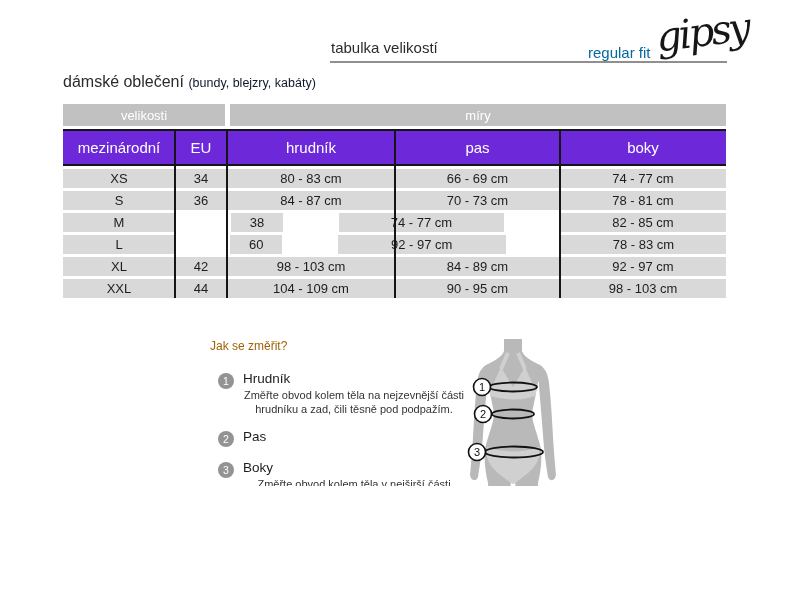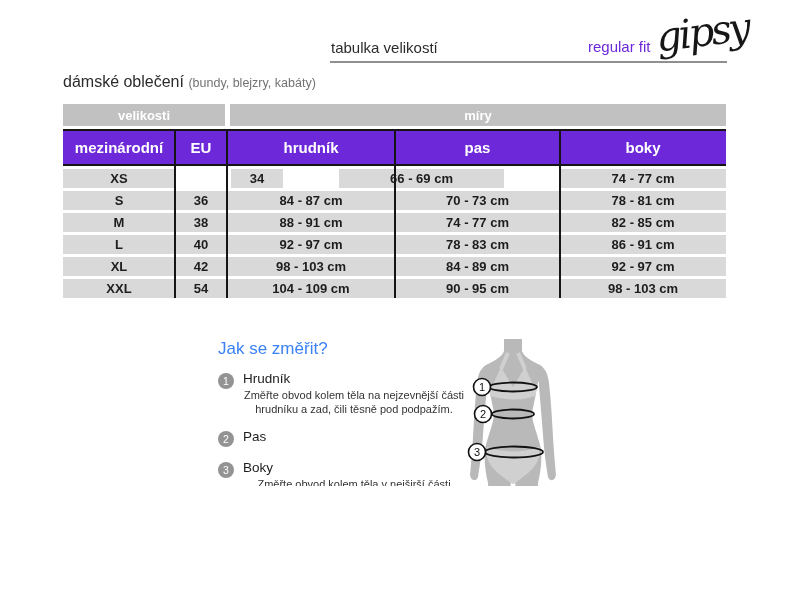--- a/index.html
+++ b/index.html
@@ -1,49 +1,49 @@
 <!DOCTYPE html>
 <html><head>
 <meta charset="utf-8">
 <style>
   html,body{margin:0;padding:0;background:#fff;}
   .page{position:relative;width:787px;height:486px;background:#ffffff;
         font-family:"Liberation Sans",sans-serif;overflow:hidden;color:#222;}
 
   
   .top-title{position:absolute;left:331px;top:39px;font-size:15px;color:#2b2b2b;}
-  .top-fit{position:absolute;left:588px;top:38px;font-size:15px;color:#6d28d9;}
+  .top-fit{position:absolute;left:588px;top:44px;font-size:15px;color:#0369a1;}
   .top-rule{position:absolute;left:330px;top:61px;width:397px;height:2px;background:#8f8f8f;}
   .brand{position:absolute;left:656px;top:12px;font-family:"DejaVu Serif",serif;
          font-style:italic;font-size:40px;letter-spacing:-3px;color:#161616;
          transform:rotate(-7deg);line-height:1;}
 
   
   .category{position:absolute;left:63px;top:73px;font-size:16px;color:#2b2b2b;}
-  .category .note{font-size:12.5px;color:#737373;}
-
-  
-  .size-table{position:absolute;left:63px;top:104px;width:663px;font-weight:bold;}
+  .category .note{font-size:12.5px;color:#0f172a;}
+
+  
+  .size-table{position:absolute;left:63px;top:104px;width:663px;}
   .grp{display:flex;height:22px;margin-bottom:3px;}
   .grp-cell{background:#c1c1c1;color:#ffffff;font-size:13px;display:flex;
             align-items:center;justify-content:center;}
   .grp-sizes{width:162px;margin-right:5px;}
   .grp-measures{flex:1;}
   .tbl-main{position:relative;}
   .hdr{display:flex;height:33px;background:#6d28d9;border-top:2px solid #151515;
        border-bottom:2px solid #151515;color:#ffffff;font-size:15px;}
   .hdr > div{display:flex;align-items:center;justify-content:center;}
   .row{display:flex;height:19px;margin-top:3px;font-size:13px;color:#1d1d1d;justify-content:space-between;}
   .row > div{background:#d9d9d9;display:flex;align-items:center;justify-content:center;}
   .c1{width:112px;}.c2{width:52px;}.c3{width:168px;}.c4{width:165px;}.c5{width:166px;}
   .vline{position:absolute;top:0;bottom:0;width:2px;background:#151515;}
   .v1{left:111px;}.v2{left:163px;}.v3{left:331px;}.v4{left:496px;}
 
   
-  .measure-heading{position:absolute;left:218px;top:339px;font-size:17px;color:#3b82f6;}
+  .measure-heading{position:absolute;left:210px;top:339px;font-size:12px;color:#a16207;}
   .steps{position:absolute;left:218px;top:371px;width:245px;}
   .step{display:flex;margin-bottom:13px;}
   .badge{width:16px;height:16px;border-radius:50%;background:#939393;color:#fff;
          font-size:10.5px;display:flex;align-items:center;justify-content:center;
          flex-shrink:0;margin-top:2px;margin-right:9px;}
   .step-title{font-size:13.5px;color:#1d1d1d;margin-bottom:2px;}
   .step-desc{font-size:11px;line-height:14px;color:#333;width:222px;text-align:center;}
 
   
   .figure-wrap{position:absolute;left:440px;top:325px;width:160px;height:265px;}
@@ -73,54 +73,53 @@
         <div class="c1">mezinárodní</div>
         <div class="c2">EU</div>
         <div class="c3">hrudník</div>
         <div class="c4">pas</div>
         <div class="c5">boky</div>
       </div>
 
       <div class="row">
         <div class="c1">XS</div>
         <div class="c2">34</div>
+        <div class="c3">80 - 83 cm</div>
         <div class="c4">66 - 69 cm</div>
         <div class="c5">74 - 77 cm</div>
       </div>
       <div class="row">
         <div class="c1">S</div>
         <div class="c2">36</div>
         <div class="c3">84 - 87 cm</div>
         <div class="c4">70 - 73 cm</div>
         <div class="c5">78 - 81 cm</div>
       </div>
       <div class="row">
         <div class="c1">M</div>
         <div class="c2">38</div>
-        <div class="c3">88 - 91 cm</div>
         <div class="c4">74 - 77 cm</div>
         <div class="c5">82 - 85 cm</div>
       </div>
       <div class="row">
         <div class="c1">L</div>
-        <div class="c2">40</div>
+        <div class="c2">60</div>
         <div class="c3">92 - 97 cm</div>
         <div class="c4">78 - 83 cm</div>
-        <div class="c5">86 - 91 cm</div>
       </div>
       <div class="row">
         <div class="c1">XL</div>
         <div class="c2">42</div>
         <div class="c3">98 - 103 cm</div>
         <div class="c4">84 - 89 cm</div>
         <div class="c5">92 - 97 cm</div>
       </div>
       <div class="row">
         <div class="c1">XXL</div>
-        <div class="c2">54</div>
+        <div class="c2">44</div>
         <div class="c3">104 - 109 cm</div>
         <div class="c4">90 - 95 cm</div>
         <div class="c5">98 - 103 cm</div>
       </div>
 
       <div class="vline v1"></div>
       <div class="vline v2"></div>
       <div class="vline v3"></div>
       <div class="vline v4"></div>
     </div>

